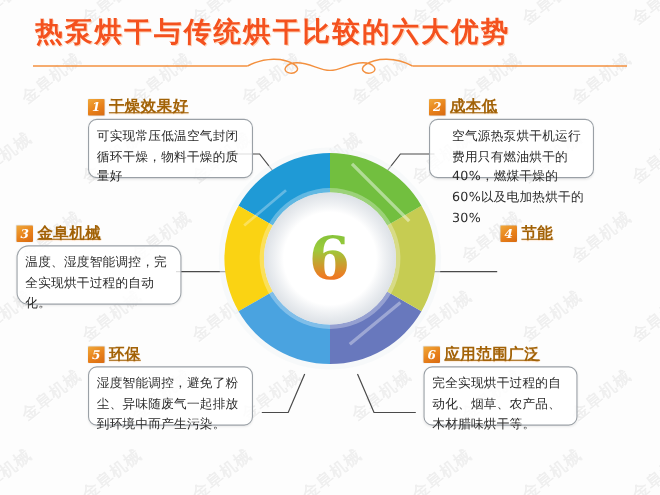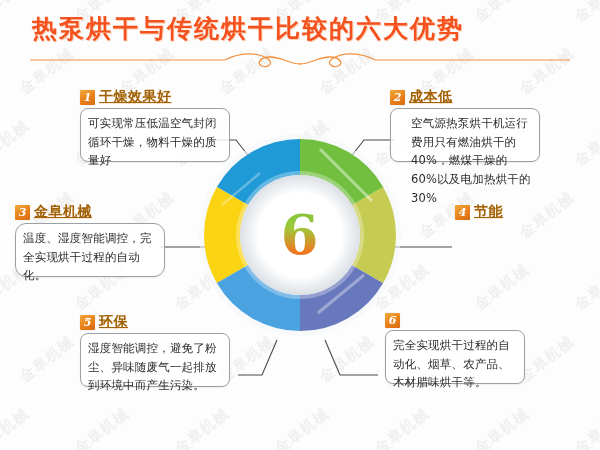--- a/index.html
+++ b/index.html
@@ -320,17 +320,18 @@
     <div class="item-head">
       <span class="badge">5</span>
       <span class="head-label">环保</span>
     </div>
     <div class="bubble">湿度智能调控，避免了粉尘、异味随废气一起排放到环境中而产生污染。</div>
   </div>
 
   <div class="item" id="item-6">
     <div class="item-head">
       <span class="badge">6</span>
+      <span class="head-label">应用范围广泛</span>
     </div>
     <div class="bubble">完全实现烘干过程的自动化、烟草、农产品、木材腊味烘干等。</div>
   </div>
 
 </div>
 
 </body></html>

